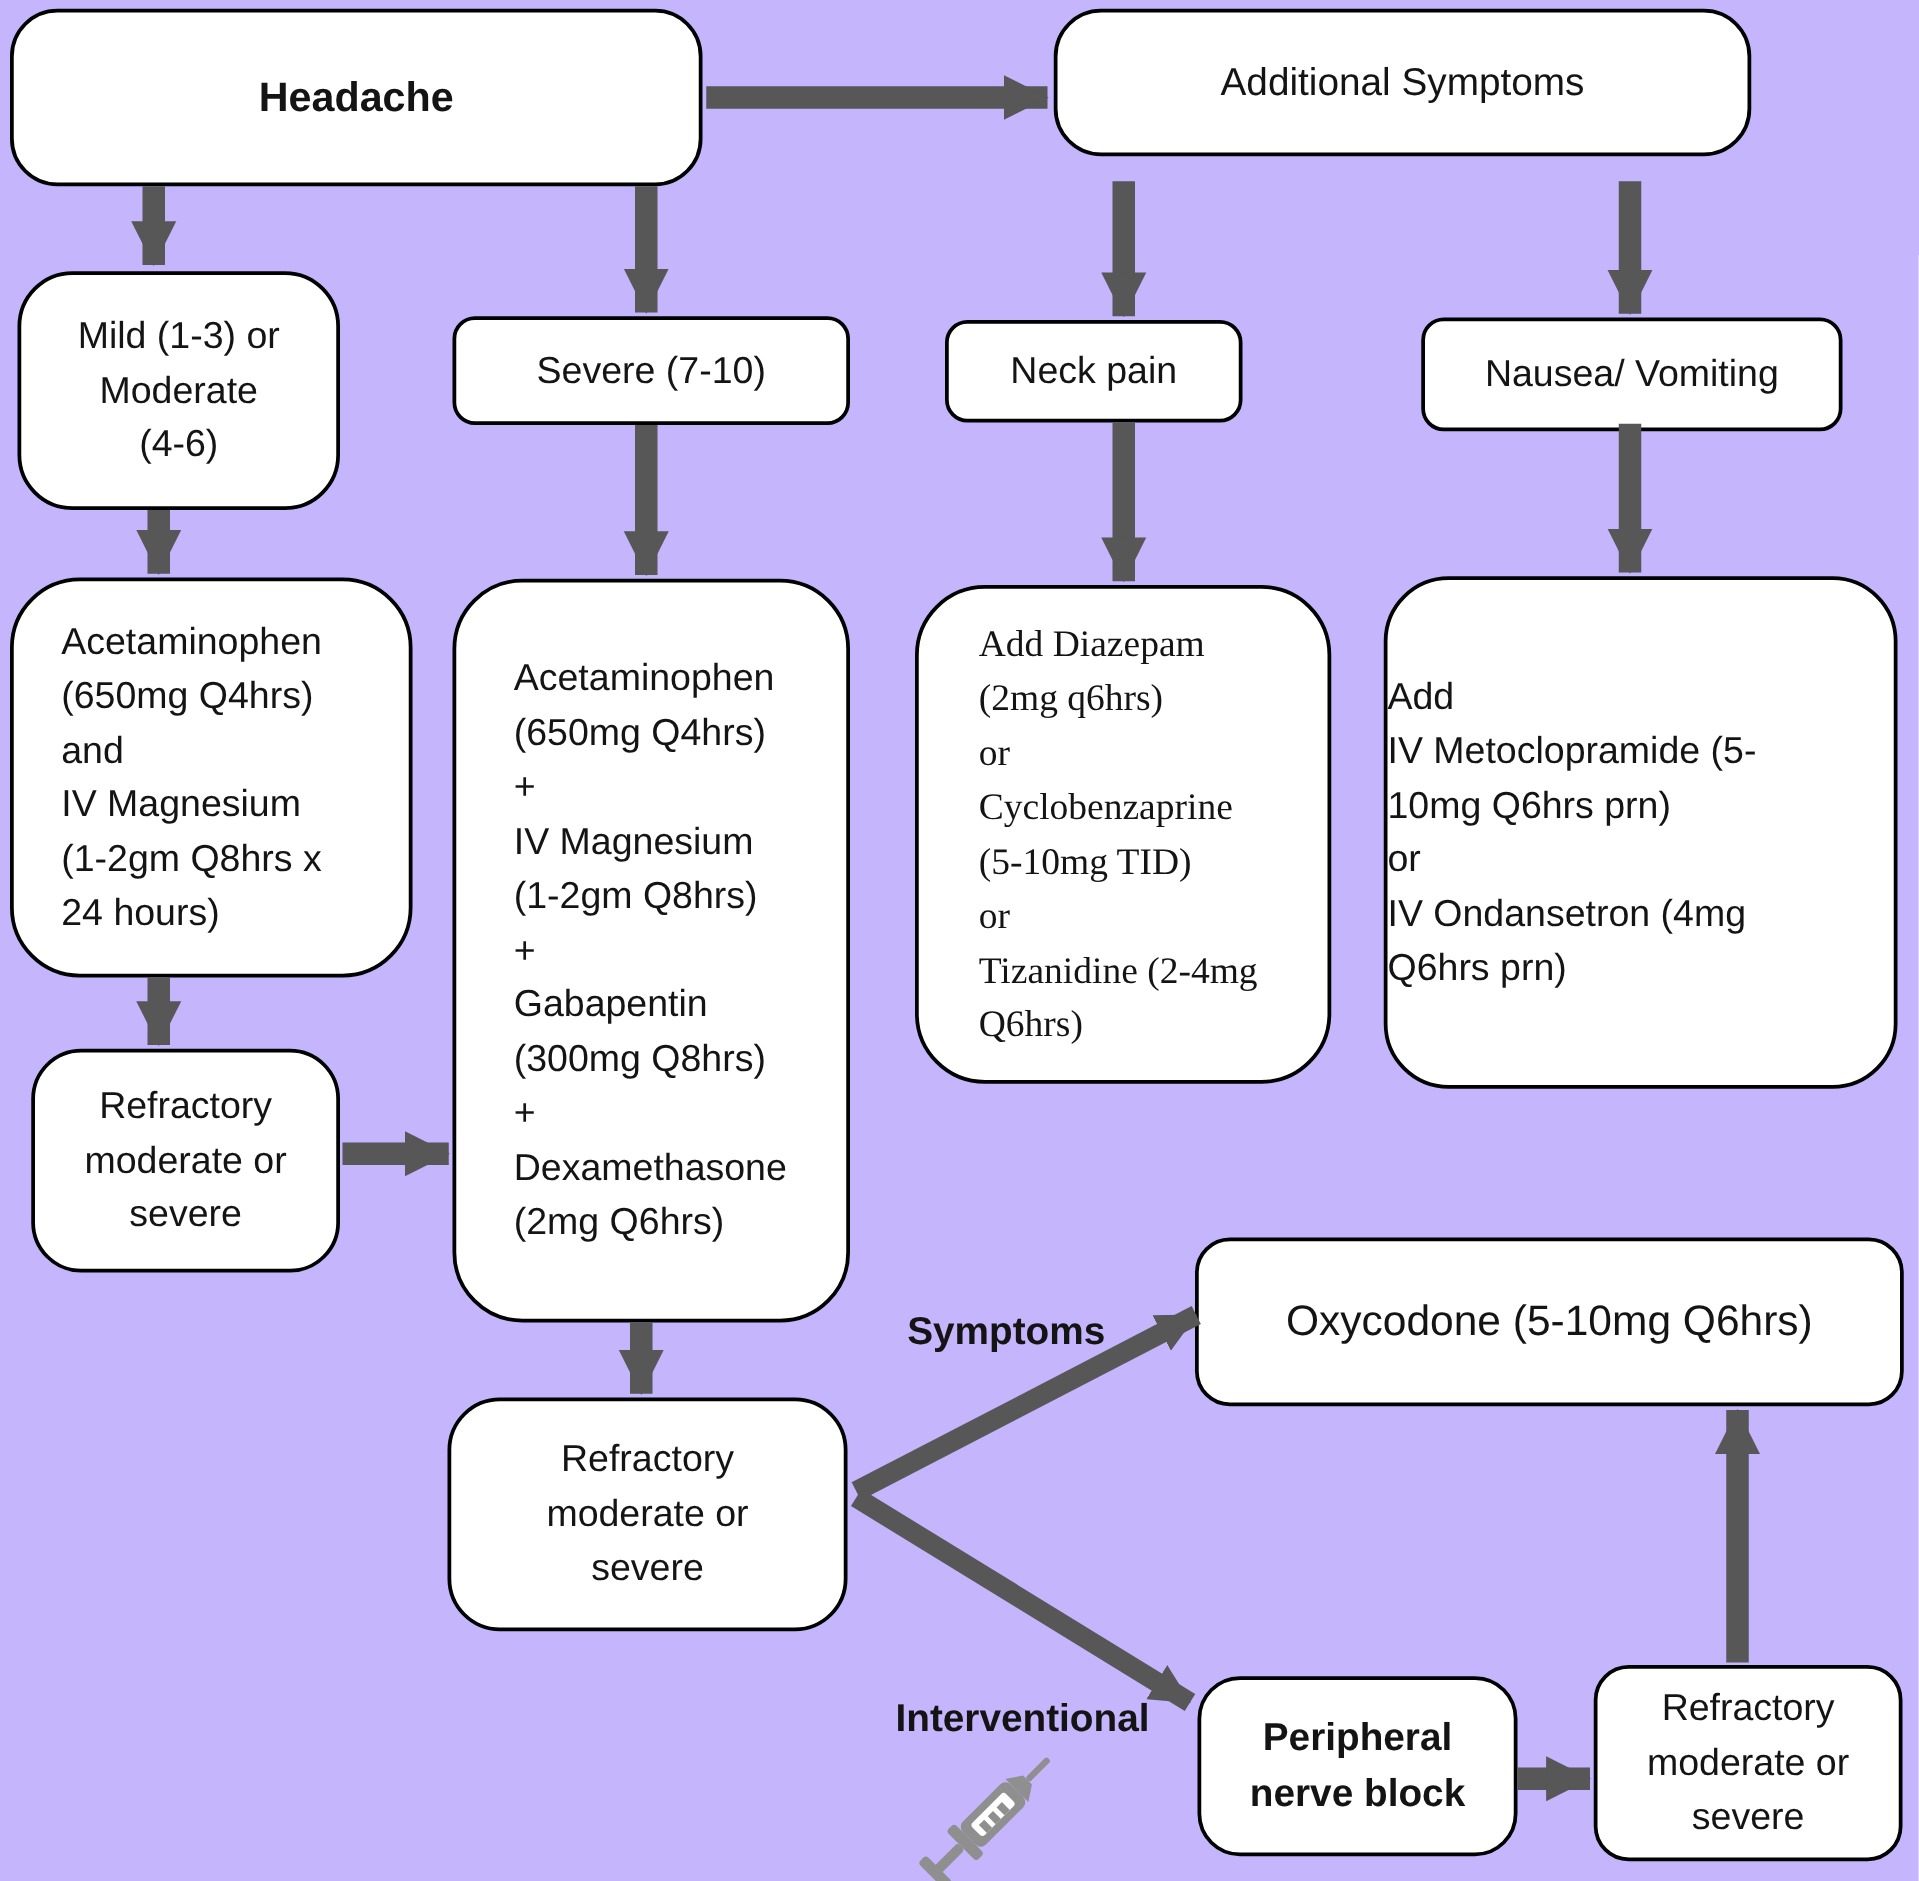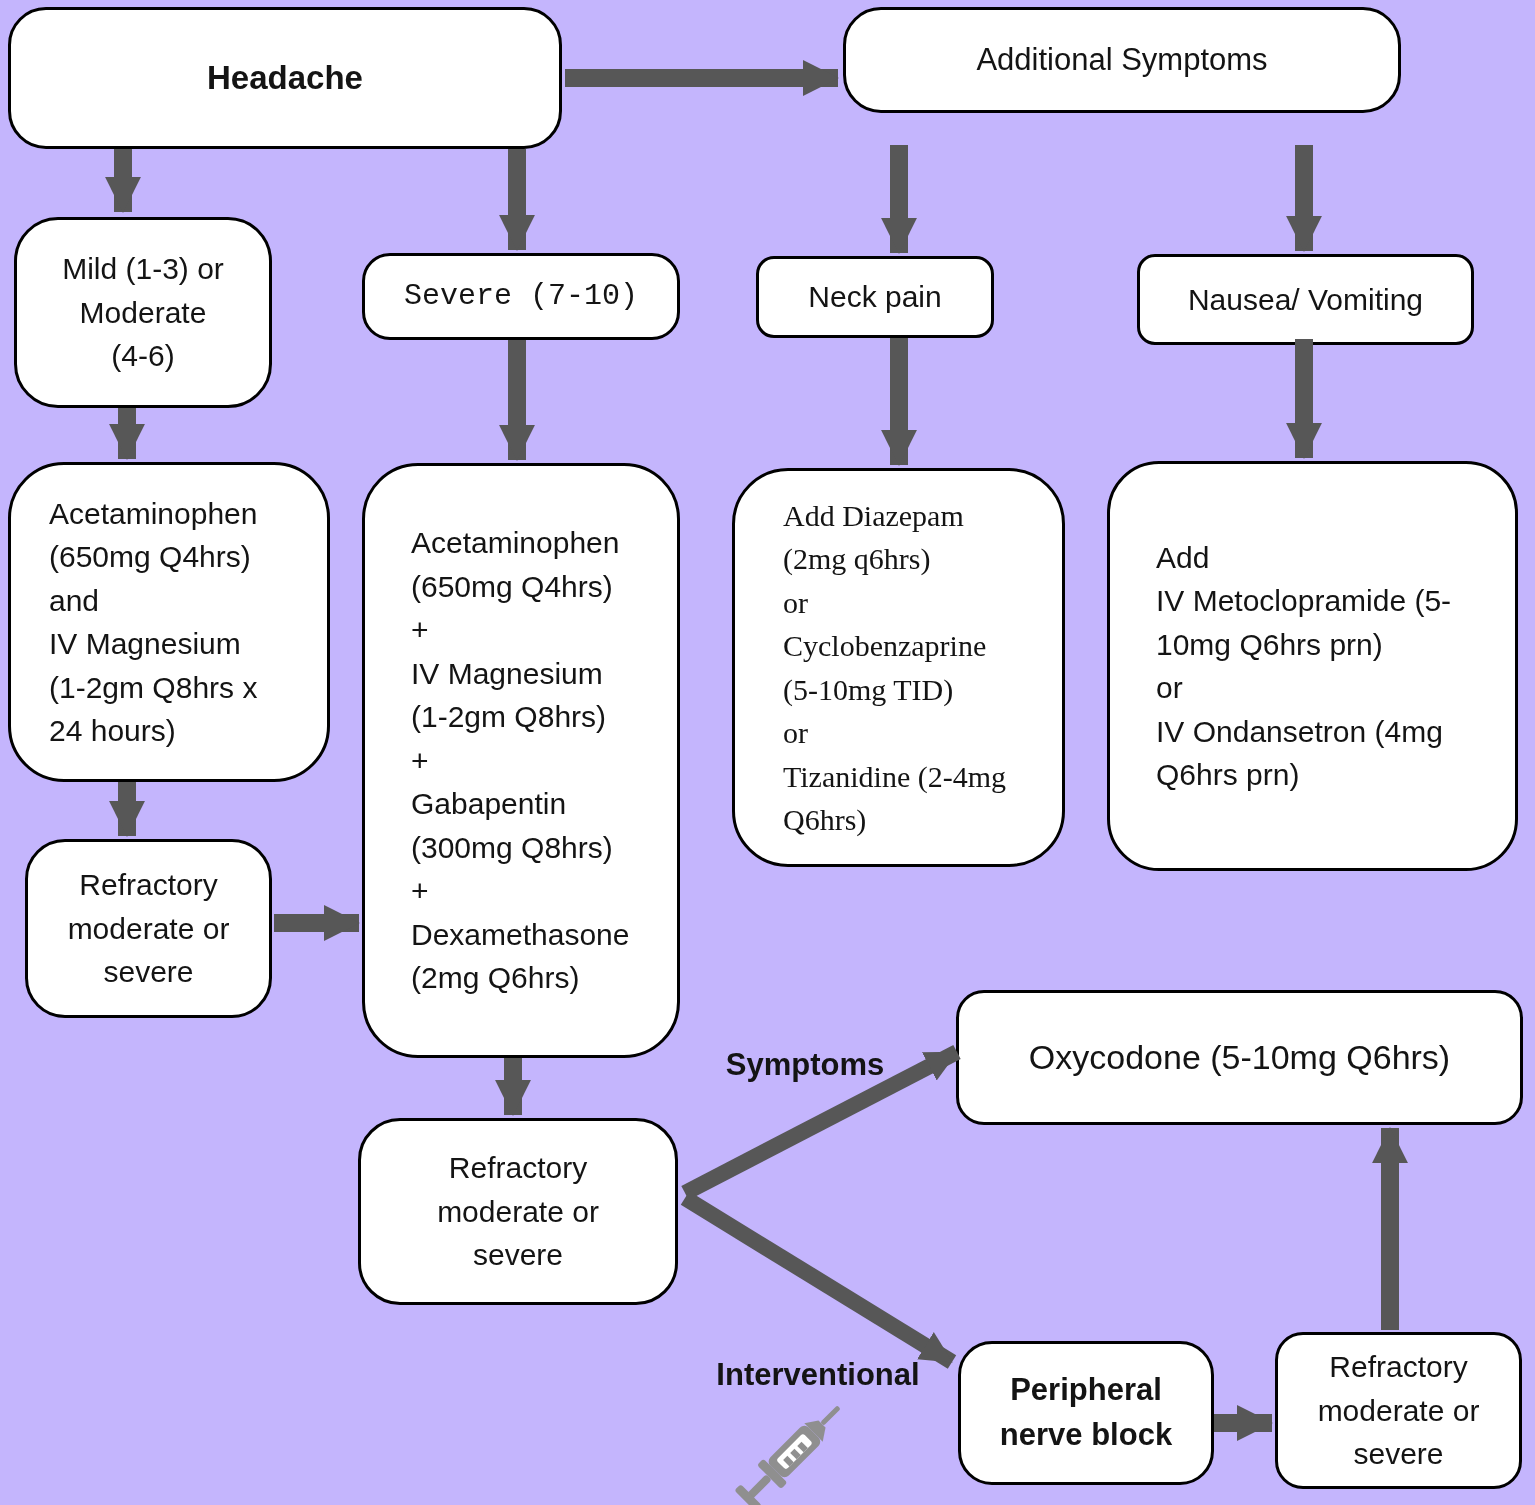--- a/index.html
+++ b/index.html
@@ -25,30 +25,30 @@
   #ah path{fill:#575757;}
 </style>
 </head>
 <body>
 
 <div class="canvas">
 
   <div class="node bold" style="left:8px;top:7px;width:554px;height:142px;border-radius:38px;font-size:33px;">
     <span class="bl">Headache</span>
   </div>
-  <div class="node" style="left:843px;top:7px;width:558px;height:106px;border-radius:38px;font-size:31px;">
+  <div class="node" style="left:843px;top:7px;width:558px;height:118px;border-radius:38px;font-size:31px;">
     <span class="bl">Additional Symptoms</span>
   </div>
 
   <div class="node" style="left:14px;top:217px;width:258px;height:191px;border-radius:44px;">
     <span class="bl">Mild (1-3) or
 Moderate
 (4-6)</span>
   </div>
-  <div class="node" style="left:362px;top:253px;width:318px;height:87px;border-radius:28px;font-family:Liberation Mono, monospace;">
+  <div class="node" style="left:362px;top:253px;width:318px;height:87px;border-radius:18px;">
     <span class="bl">Severe (7-10)</span>
   </div>
   <div class="node" style="left:756px;top:256px;width:238px;height:82px;border-radius:18px;align-items:center;">
     <span class="bl">Neck pain</span>
   </div>
   <div class="node" style="left:1137px;top:254px;width:337px;height:91px;border-radius:18px;">
     <span class="bl">Nausea/ Vomiting</span>
   </div>
 
   <div class="node left" style="left:8px;top:462px;width:322px;height:320px;border-radius:56px;padding-left:38px;">
@@ -75,21 +75,21 @@
   <div class="node left" style="left:732px;top:468px;width:333px;height:399px;border-radius:56px;padding-left:48px;font-family:Liberation Serif, serif;">
     <span class="bl">Add Diazepam
 (2mg q6hrs)
 or
 Cyclobenzaprine
 (5-10mg TID)
 or
 Tizanidine (2-4mg
 Q6hrs)</span>
   </div>
-  <div class="node left" style="left:1107px;top:461px;width:411px;height:410px;border-radius:52px;padding-left:46px;">
+  <div class="node left" style="left:1107px;top:461px;width:411px;height:410px;border-radius:52px;">
     <span class="bl">Add
 IV Metoclopramide (5-
 10mg Q6hrs prn)
 or
 IV Ondansetron (4mg
 Q6hrs prn)</span>
   </div>
 
   <div class="node" style="left:25px;top:839px;width:247px;height:179px;border-radius:40px;">
     <span class="bl">Refractory

